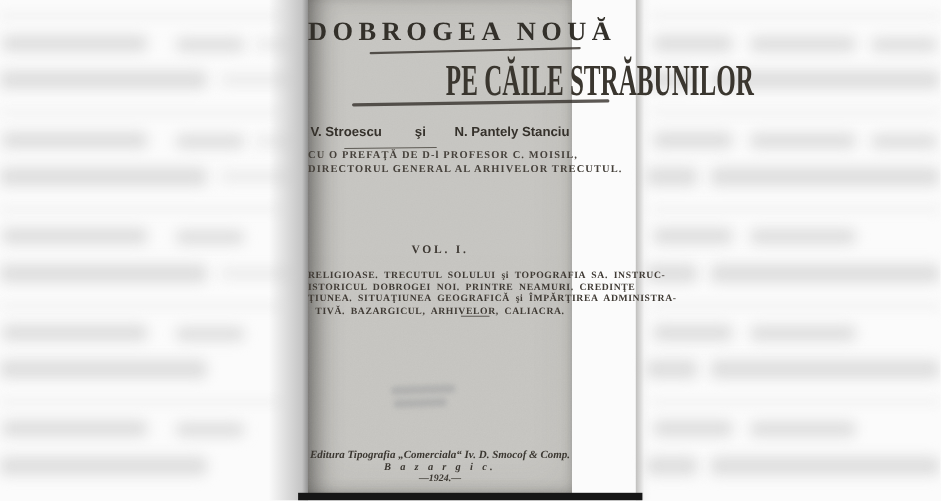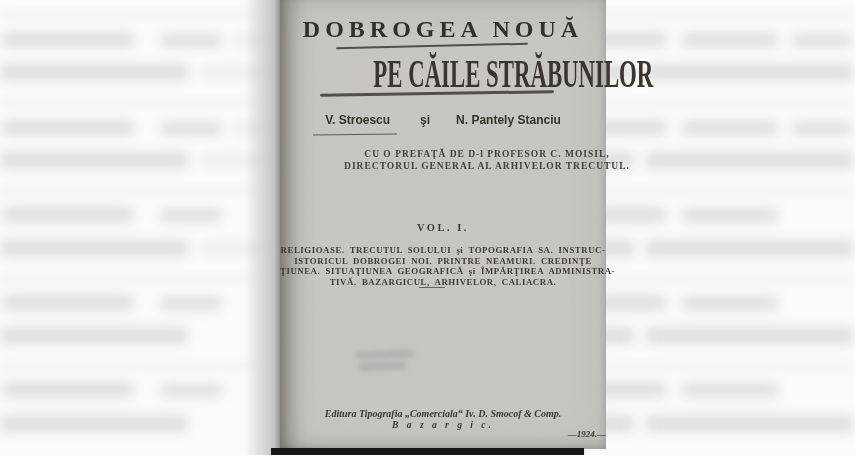--- a/index.html
+++ b/index.html
@@ -17,21 +17,21 @@
   .spine-shadow{
     position:absolute;left:244px;top:0;width:36px;height:455px;
     background:linear-gradient(to right, rgba(255,255,255,0) 0%, rgba(150,150,150,0.55) 85%, rgba(110,110,110,0.75) 100%);
   }
   .right-edge-shadow{
     position:absolute;left:578px;top:0;width:14px;height:455px;
     background:linear-gradient(to right, rgba(120,118,114,0.45) 0%, rgba(200,200,200,0.12) 55%, rgba(255,255,255,0) 100%);
   }
   
   .paper{
-    position:absolute;left:280px;top:0;width:326px;height:449px;
+    position:absolute;left:280px;top:0;width:240px;height:449px;
     background:#c7c6c2;
     box-shadow: inset 20px 0 22px -14px rgba(30,28,25,0.55),
                 inset -6px 0 10px -6px rgba(60,58,54,0.25),
                 inset 0 -8px 14px -8px rgba(60,58,54,0.30),
                 inset 0 0 40px rgba(80,76,70,0.10);
     z-index:2;
   }
   .noise{position:absolute;left:0;top:0;width:100%;height:100%;opacity:.45;pointer-events:none;}
   .bottom-scan-bar{
     position:absolute;left:271px;top:448px;width:313px;height:7px;
@@ -39,45 +39,45 @@
   }
   
   .center{position:absolute;left:0;width:100%;text-align:center;}
   .book-title{
     top:16px;font-size:24px;font-weight:700;letter-spacing:5px;
     color:#33302a;font-family:"Liberation Serif",serif;white-space:nowrap;
   }
   .rule{position:absolute;background:rgba(52,48,42,0.8);}
   .rule-1{left:56px;top:45px;width:192px;height:2px;transform:rotate(-1.4deg);border-radius:2px;}
   .rule-2{left:40px;top:92px;width:234px;height:2.5px;transform:rotate(-0.9deg);border-radius:2px;}
-  .subtitle-wrap{top:50px;white-space:nowrap;}
+  .subtitle-wrap{top:50px;white-space:nowrap;margin-left:32px;}
   .book-subtitle{
     display:inline-block;font-size:38px;font-weight:700;color:#3a362f;
     font-family:"Liberation Serif",serif;letter-spacing:0px;
     transform:scale(0.60,1.06);transform-origin:center top;white-space:nowrap;
   }
   .byline{top:99px;font-size:12px;font-weight:700;letter-spacing:4px;
     color:#3a362f;font-family:"Liberation Sans",sans-serif;}
   .authors{top:113px;font-size:12px;font-weight:700;color:#35312b;
     font-family:"Liberation Sans",sans-serif;white-space:nowrap;}
   .authors .conj{margin:0 26px 0 30px;font-weight:700;}
   .author-underline{left:33px;top:134px;width:84px;height:1.3px;transform:rotate(-0.6deg);background:rgba(58,53,47,0.75);}
-  .preface{top:148px;font-size:9.5px;line-height:12px;letter-spacing:1px;
-    color:#45403a;font-weight:600;white-space:nowrap;padding-left:44px;}
+  .preface{top:136px;font-size:9.5px;line-height:12px;letter-spacing:1px;
+    color:#45403a;font-weight:600;white-space:nowrap;}
   .volume{top:222px;font-size:10.5px;letter-spacing:2.5px;font-weight:700;color:#3e3933;}
   .summary{top:245px;font-size:8.8px;line-height:10.6px;letter-spacing:0.55px;
     word-spacing:2.5px;font-weight:700;color:#403b35;white-space:nowrap;}
   .rule-3{left:139px;top:287px;width:26px;height:1.2px;background:rgba(58,53,47,0.7);}
   .stamp-smudge{position:absolute;left:76px;top:348px;width:70px;height:30px;filter:blur(2.5px);transform:rotate(-2deg);}
   .stamp-smudge .s1,.stamp-smudge .s2{position:absolute;border-radius:3px;background:rgba(95,100,112,0.20);}
   .stamp-smudge .s1{left:0;top:2px;width:58px;height:8px;}
   .stamp-smudge .s2{left:2px;top:14px;width:48px;height:8px;}
   .imprint-1{top:408px;font-size:10px;font-weight:700;font-style:italic;color:#3b3731;white-space:nowrap;}
   .imprint-2{top:420px;font-size:9.5px;font-weight:700;font-style:italic;letter-spacing:3px;color:#3b3731;}
-  .imprint-3{top:429px;font-size:9px;font-weight:700;font-style:italic;color:#3b3731;text-align:right;}
+  .imprint-3{top:429px;font-size:9px;font-weight:700;font-style:italic;color:#3b3731;}
   .watermark{
     top:432px;font-size:17px;font-weight:700;
     font-family:"Liberation Sans",sans-serif;letter-spacing:0.3px;
     text-shadow:1px 1px 0 rgba(48,24,16,0.55);z-index:6;
   }
 </style>
 </head>
 <body style="background: rgb(251, 251, 251);">
 
 <div>

